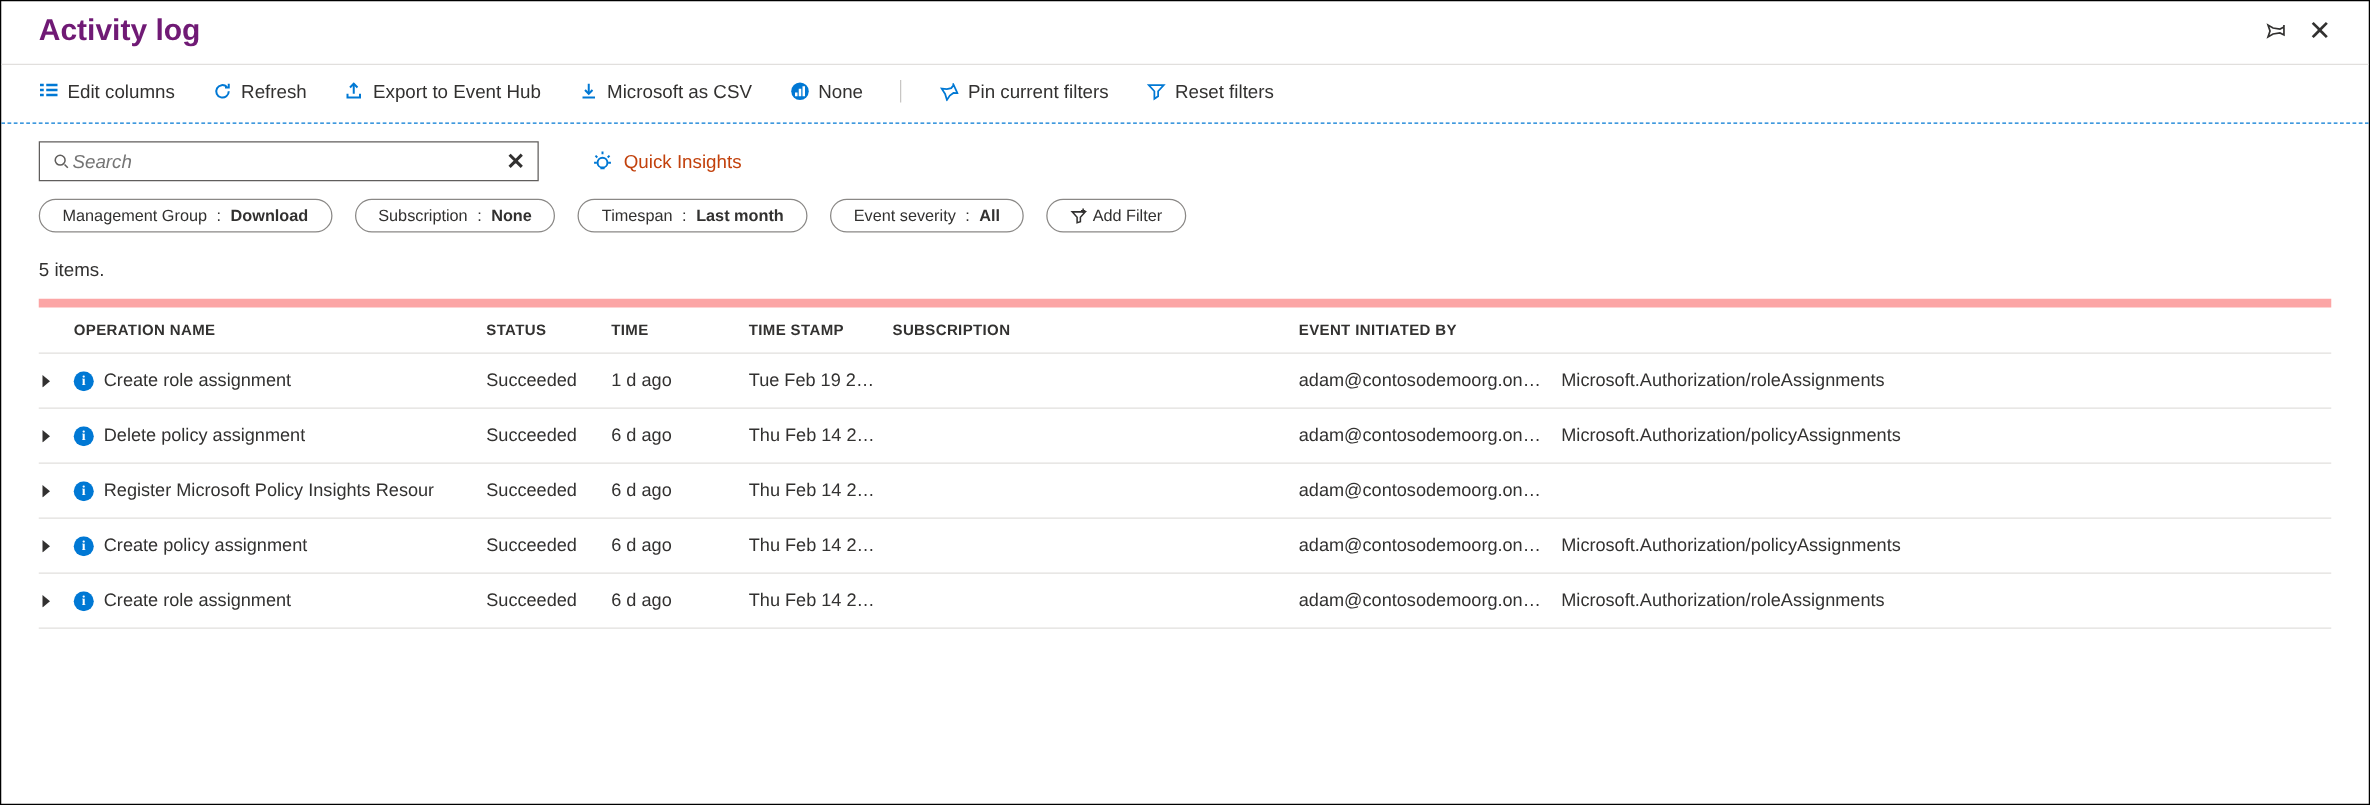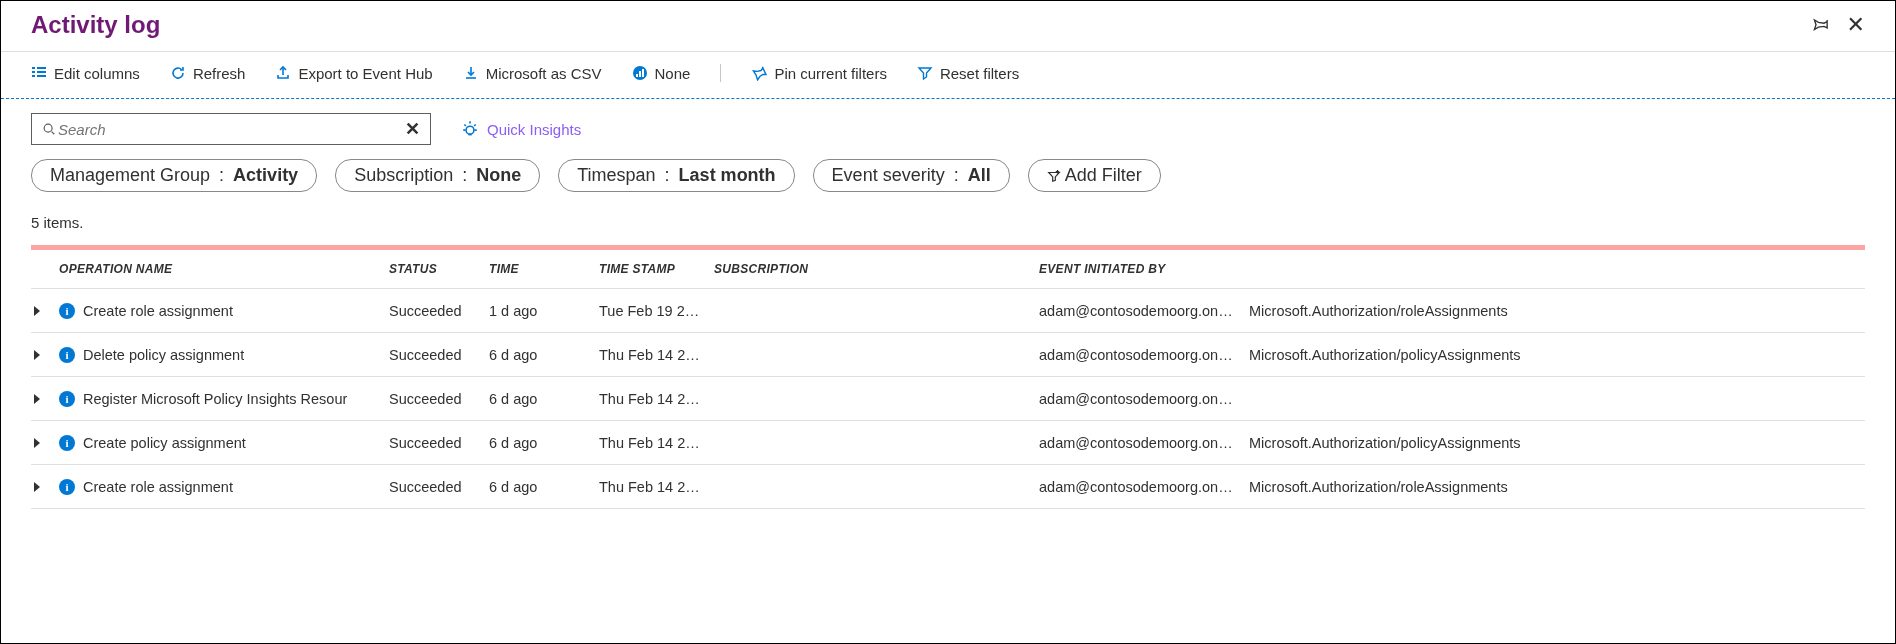--- a/index.html
+++ b/index.html
@@ -45,21 +45,21 @@
     cursor: pointer;
     font-size: 15px;
   }
   .tb-item .tb-icon { color: #0078d4; display: inline-flex; }
   .tb-item .tb-icon svg { width: 16px; height: 16px; }
   .vsep { width: 1px; height: 18px; background: #c8c6c4; }
 
   .searchrow {
     display: flex;
     align-items: center;
-    gap: 30px;
+    gap: 42px;
     padding: 14px 30px 10px 30px;
   }
   .searchbox {
     display: flex;
     align-items: center;
     width: 400px;
     height: 32px;
     border: 1px solid #605e5c;
     padding: 0 10px;
     color: #605e5c;
@@ -73,41 +73,41 @@
     color: #605e5c;
     background: transparent;
   }
   .searchbox svg { width: 14px; height: 14px; }
   .search-clear { font-size: 18px; font-weight: bold; cursor: pointer; color: #323130; font-style: normal; }
 
   .quick-insights {
     display: inline-flex;
     align-items: center;
     gap: 8px;
-    color: #8b5cf6;
+    color: #c2410c;
     font-size: 15px;
     cursor: pointer;
   }
   .quick-insights .qi-icon { color: #0078d4; display: inline-flex; }
   .quick-insights .qi-icon svg { width: 18px; height: 18px; }
 
   .filters {
     display: flex;
     align-items: center;
     gap: 18px;
     padding: 4px 30px 12px 30px;
   }
   .pill {
     display: inline-flex;
     align-items: center;
     gap: 4px;
     border: 1px solid #8a8886;
     border-radius: 16px;
     padding: 5px 18px;
-    font-size: 18px;
+    font-size: 13px;
     color: #323130;
     cursor: pointer;
     background: #fff;
   }
   .pill .pill-value { font-weight: 600; }
   .add-filter .af-icon { display: inline-flex; color: #323130; }
   .add-filter .af-icon svg { width: 14px; height: 14px; }
 
   .count {
     padding: 10px 40px 14px 30px;
@@ -123,22 +123,21 @@
     grid-template-columns: 24px 330px 100px 110px 115px 325px 210px 1fr;
     align-items: center;
     border-bottom: 1px solid #e1dfdd;
   }
   .ghead {
     font-size: 12px;
     font-weight: 600;
     letter-spacing: 0.3px;
     color: #323130;
     height: 44px;
-    border-top: 5px solid #fca5a5;
-    font-style: italic;
+    border-top: 7px solid #fca5a5;
   }
   .ghead .gh { padding: 0 4px; }
   .grow {
     height: 44px;
     font-size: 14.5px;
     color: #323130;
   }
   .grow .cell { padding: 0 4px; white-space: nowrap; overflow: hidden; text-overflow: ellipsis; }
   .op-cell { display: flex; align-items: center; gap: 8px; white-space: nowrap; overflow: hidden; }
   .op-cell .op-text { overflow: hidden; text-overflow: clip; }
@@ -261,21 +260,21 @@
         </svg>
     </span>
     <span>Quick Insights</span>
   </div>
 </div>
 
 <div class="filters">
   <div class="pill">
     <span>Management Group</span>
       <span>&nbsp;:&nbsp;</span>
-    <span class="pill-value">Activity</span>
+    <span class="pill-value">Download</span>
   </div>
   <div class="pill">
     <span>Subscription</span>
       <span>&nbsp;:&nbsp;</span>
     <span class="pill-value">None</span>
   </div>
   <div class="pill">
     <span>Timespan</span>
       <span>&nbsp;:&nbsp;</span>
     <span class="pill-value">Last month</span>

